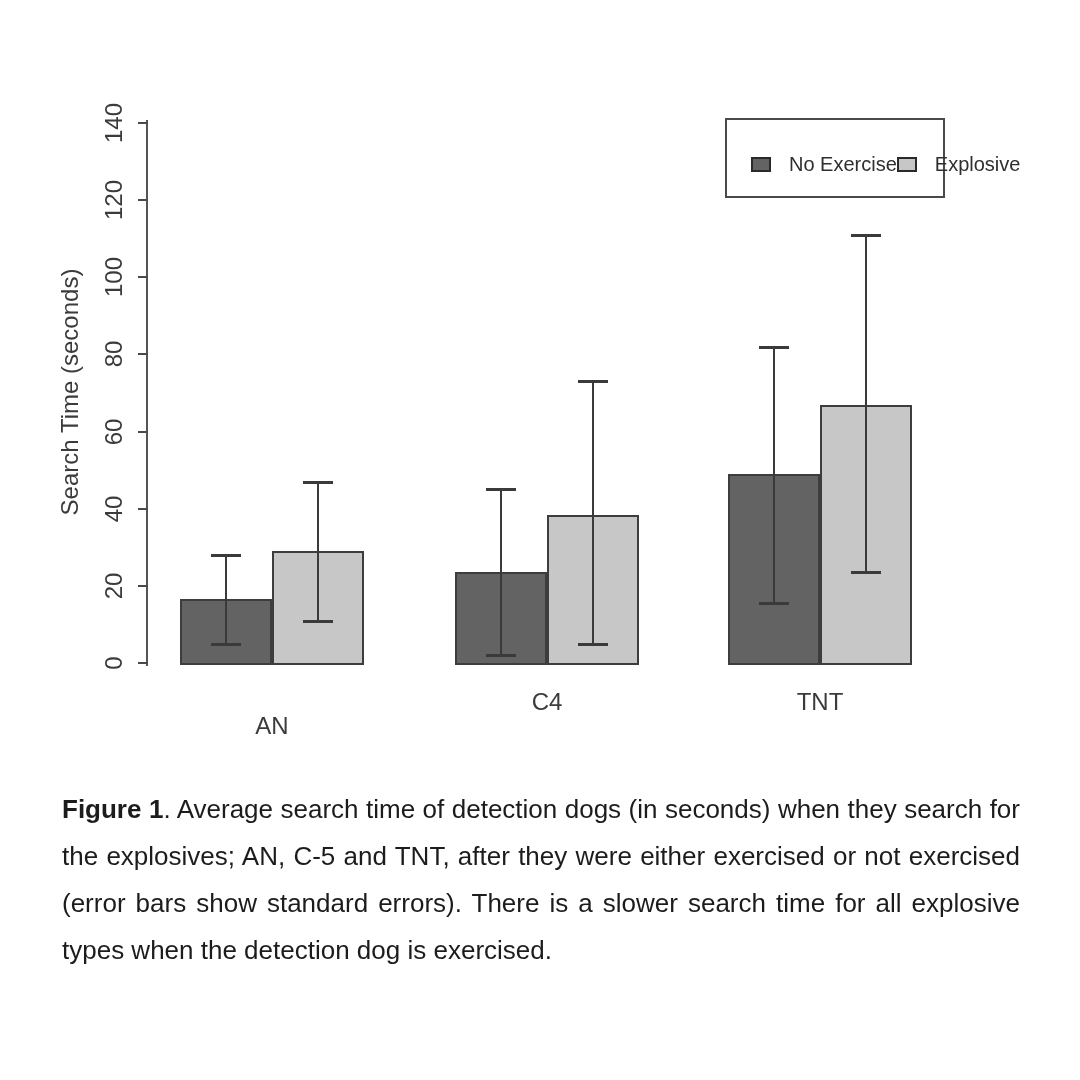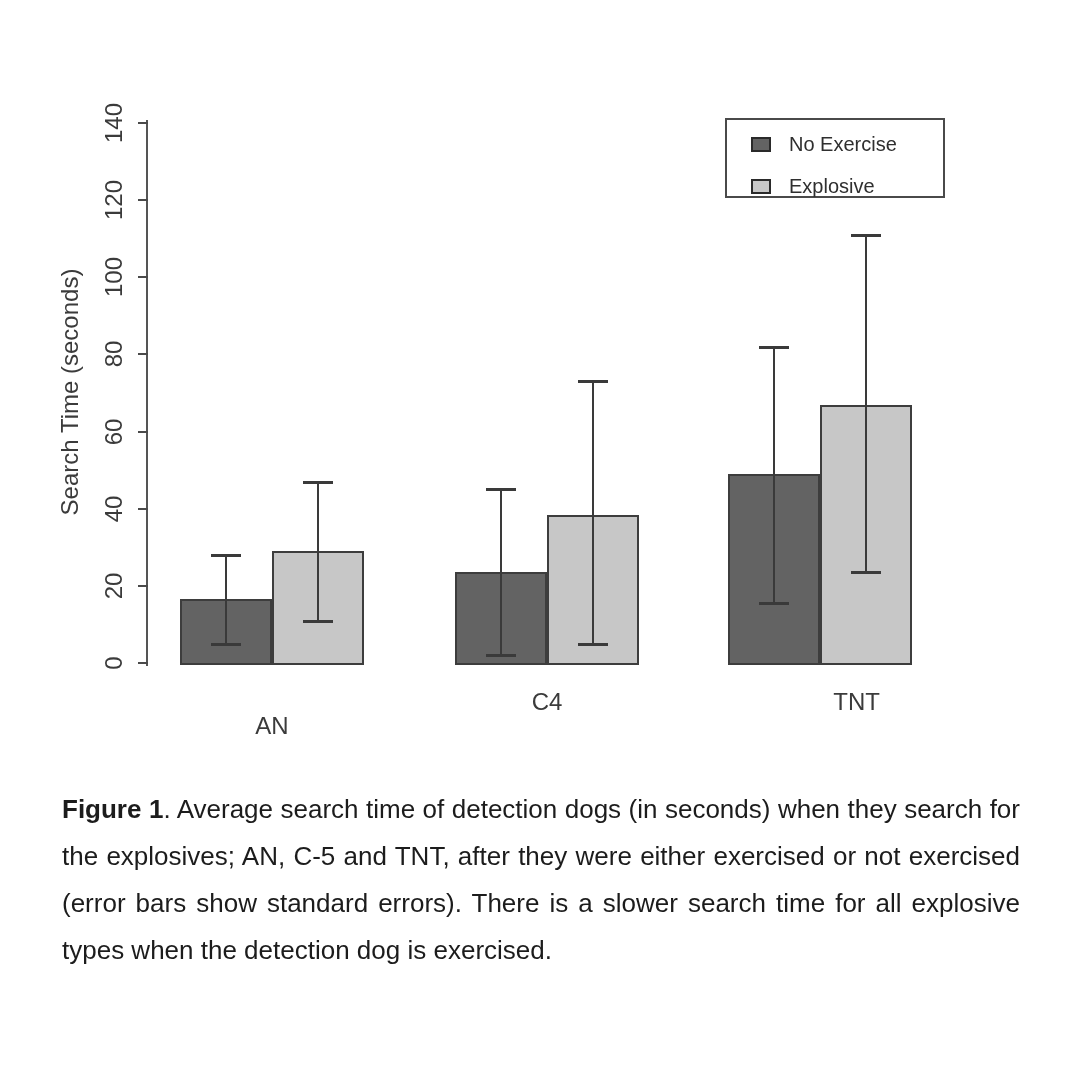--- a/index.html
+++ b/index.html
@@ -38,21 +38,21 @@
     font-size: 24px; color: #3b3b3b; text-align: center; width: 120px;
   }
   .x-title {
     font-size: 25px; color: #3b3b3b; text-align: center; width: 300px;
   }
   .legend-box {
     box-sizing: border-box;
     border: 2px solid #4a4a4a;
     background: #ffffff;
     padding: 13px 0 0 24px;
-    display: flex; flex-direction: column; row-gap: 19px;
+    display: flex; flex-direction: row; row-gap: 4px;
   }
   .legend-row { display: flex; align-items: center; gap: 18px; }
   .legend-swatch {
     width: 20px; height: 15px; box-sizing: border-box;
     border: 2px solid #2a2a2a; flex: 0 0 auto;
   }
   .legend-label { font-size: 20px; color: #2f2f2f; white-space: nowrap; }
 
   
   .caption {
@@ -107,21 +107,21 @@
       <div class="abs bar" style="left: 547px; top: 514.5px; width: 92px; height: 150.5px; background: rgb(199, 199, 199);"></div>
       <div class="abs err-line" style="left: 592px; top: 381.429px; height: 262.286px;"></div>
       <div class="abs err-cap" style="left: 578px; top: 380.429px; width: 30px;"></div>
       <div class="abs err-cap" style="left: 578px; top: 642.714px; width: 30px;"></div>
       <div class="abs bar" style="left: 820px; top: 404.571px; width: 92px; height: 260.429px; background: rgb(199, 199, 199);"></div>
       <div class="abs err-line" style="left: 865px; top: 234.857px; height: 337.5px;"></div>
       <div class="abs err-cap" style="left: 851px; top: 233.857px; width: 30px;"></div>
       <div class="abs err-cap" style="left: 851px; top: 571.357px; width: 30px;"></div>
       <div class="abs cat-label" style="left: 212px; top: 688px; margin-top: 24px;">AN</div>
       <div class="abs cat-label" style="left: 487px; top: 688px;">C4</div>
-      <div class="abs cat-label" style="left: 760px; top: 688px; text-align: right;">TNT</div>
+      <div class="abs cat-label" style="left: 760px; top: 688px;">TNT</div>
       <div class="abs legend-box" style="left: 725px; top: 118px; width: 220px; height: 80px;">
         <div class="legend-row">
           <div class="legend-swatch" style="background: rgb(99, 99, 99);"></div>
           <div class="legend-label">No Exercise</div>
         </div>
         <div class="legend-row">
           <div class="legend-swatch" style="background: rgb(199, 199, 199);"></div>
           <div class="legend-label">Explosive</div>
         </div>
       </div>

